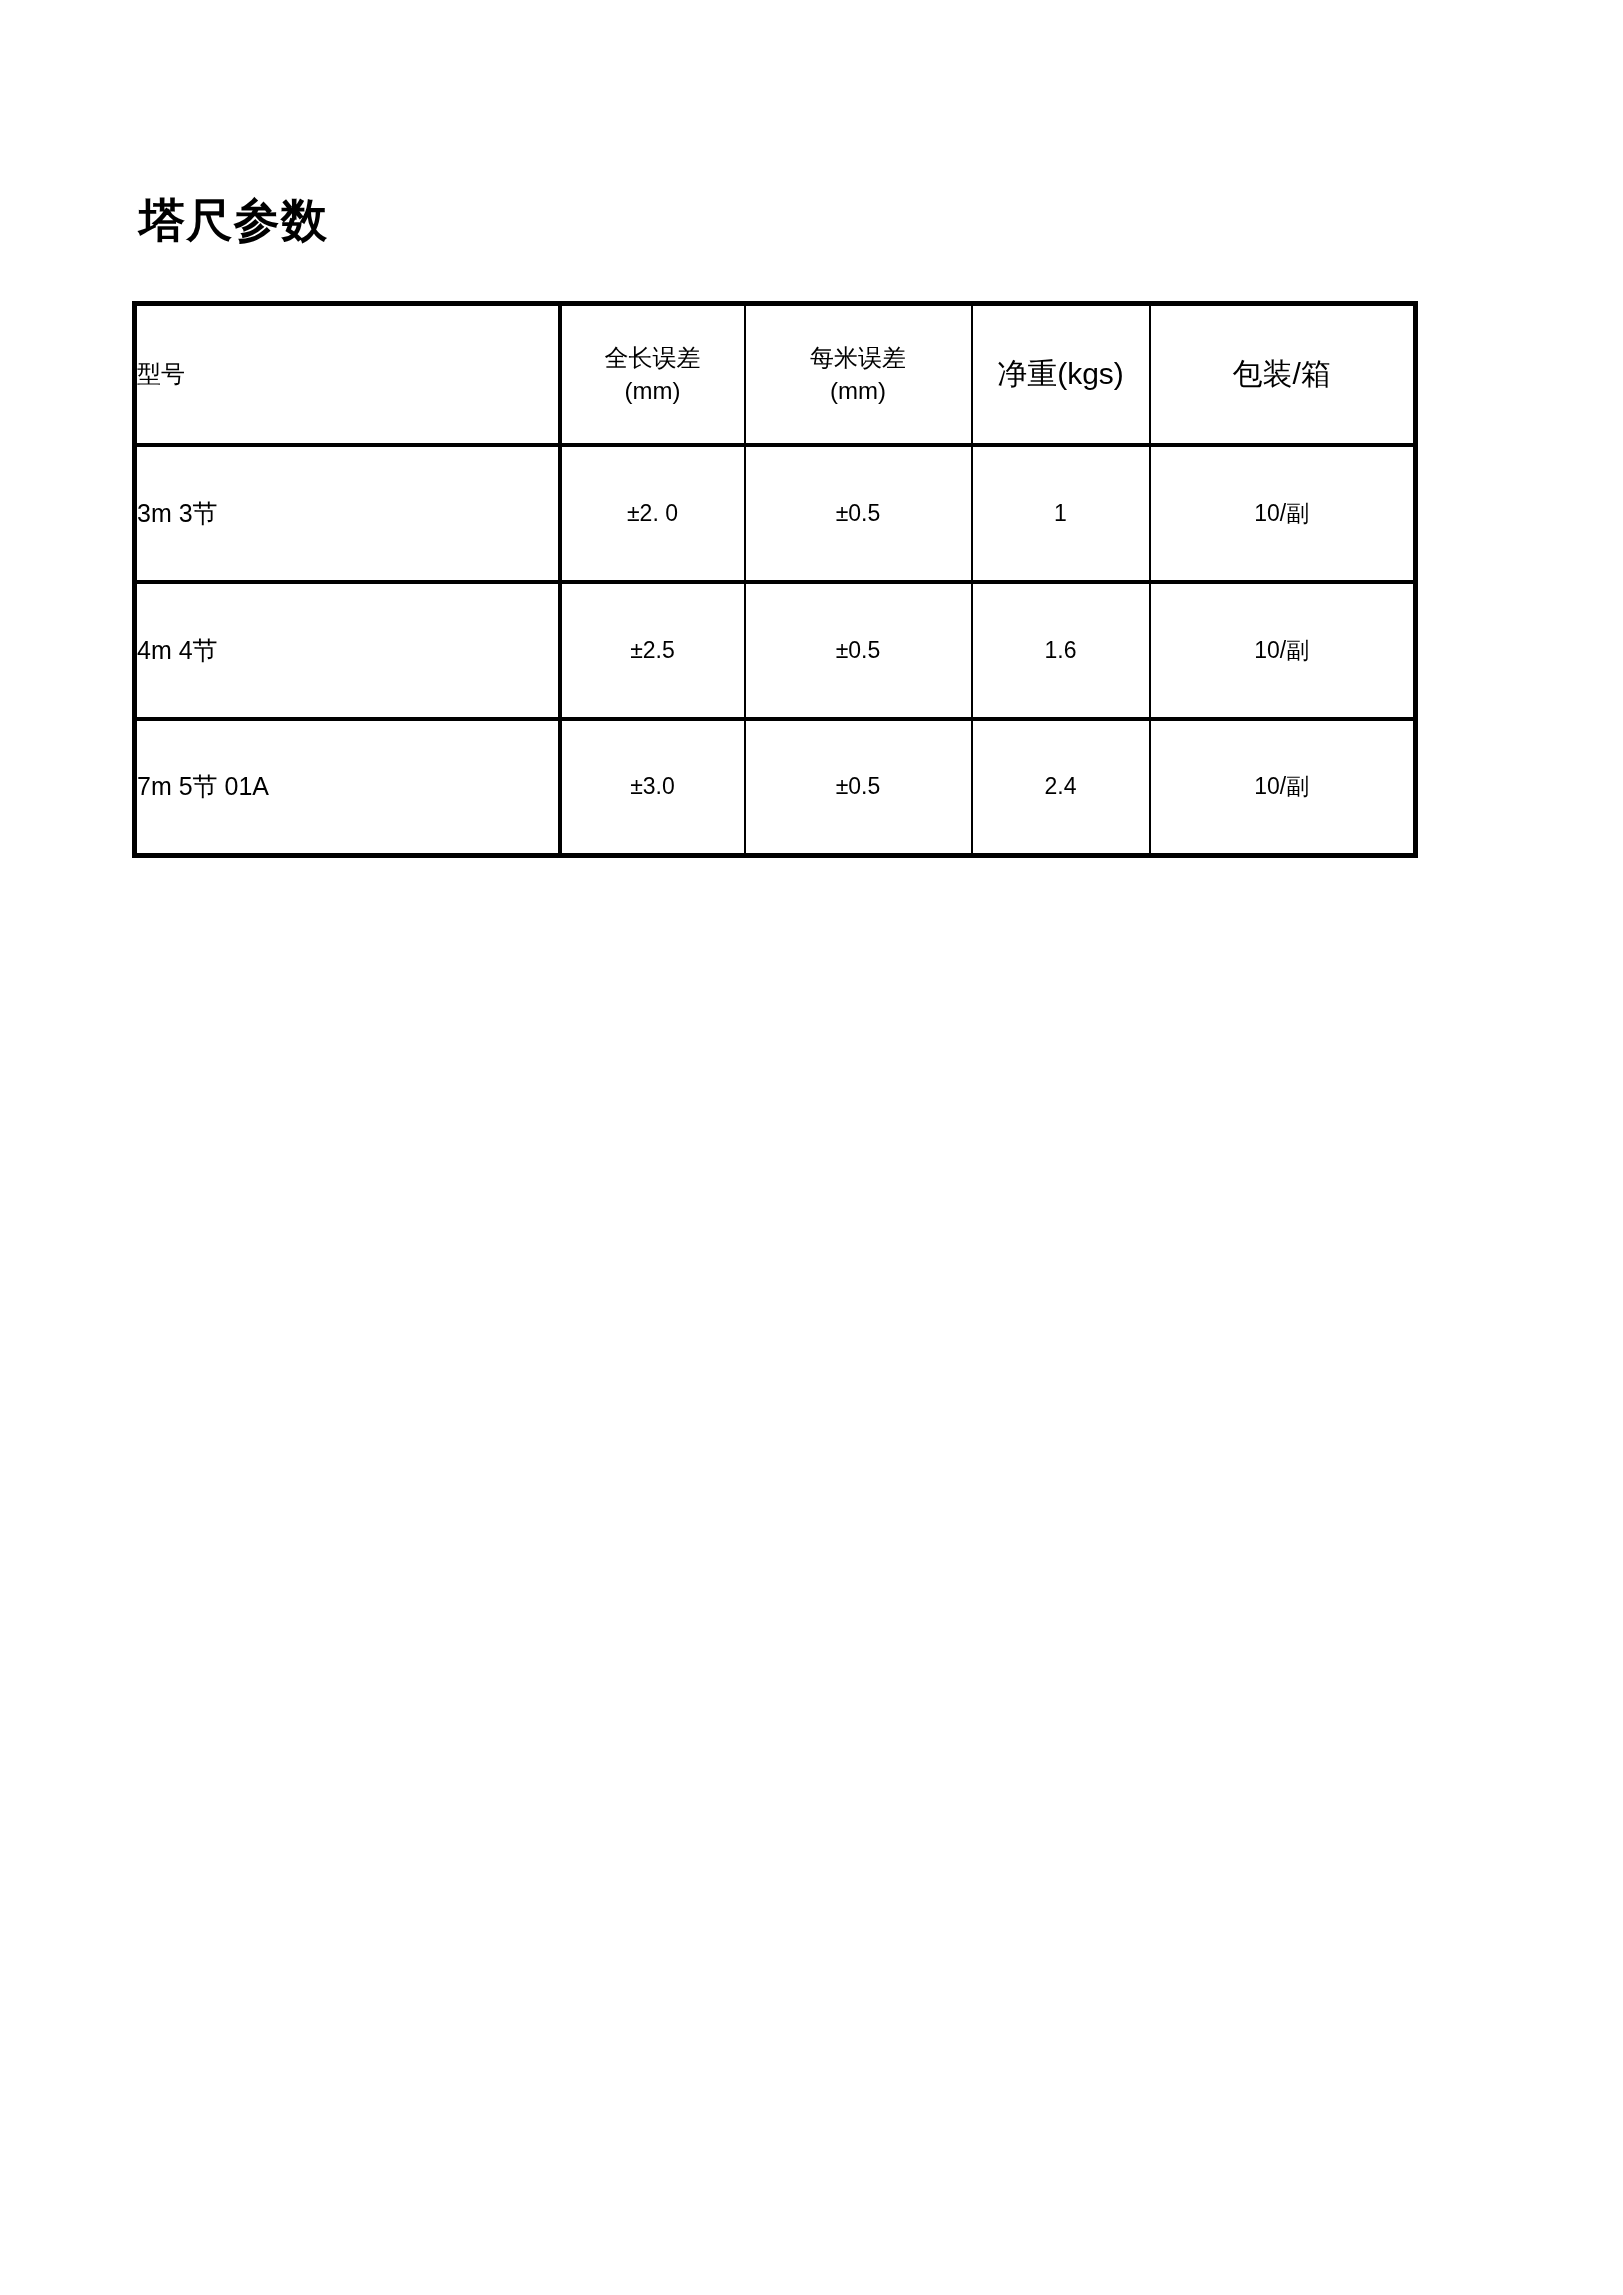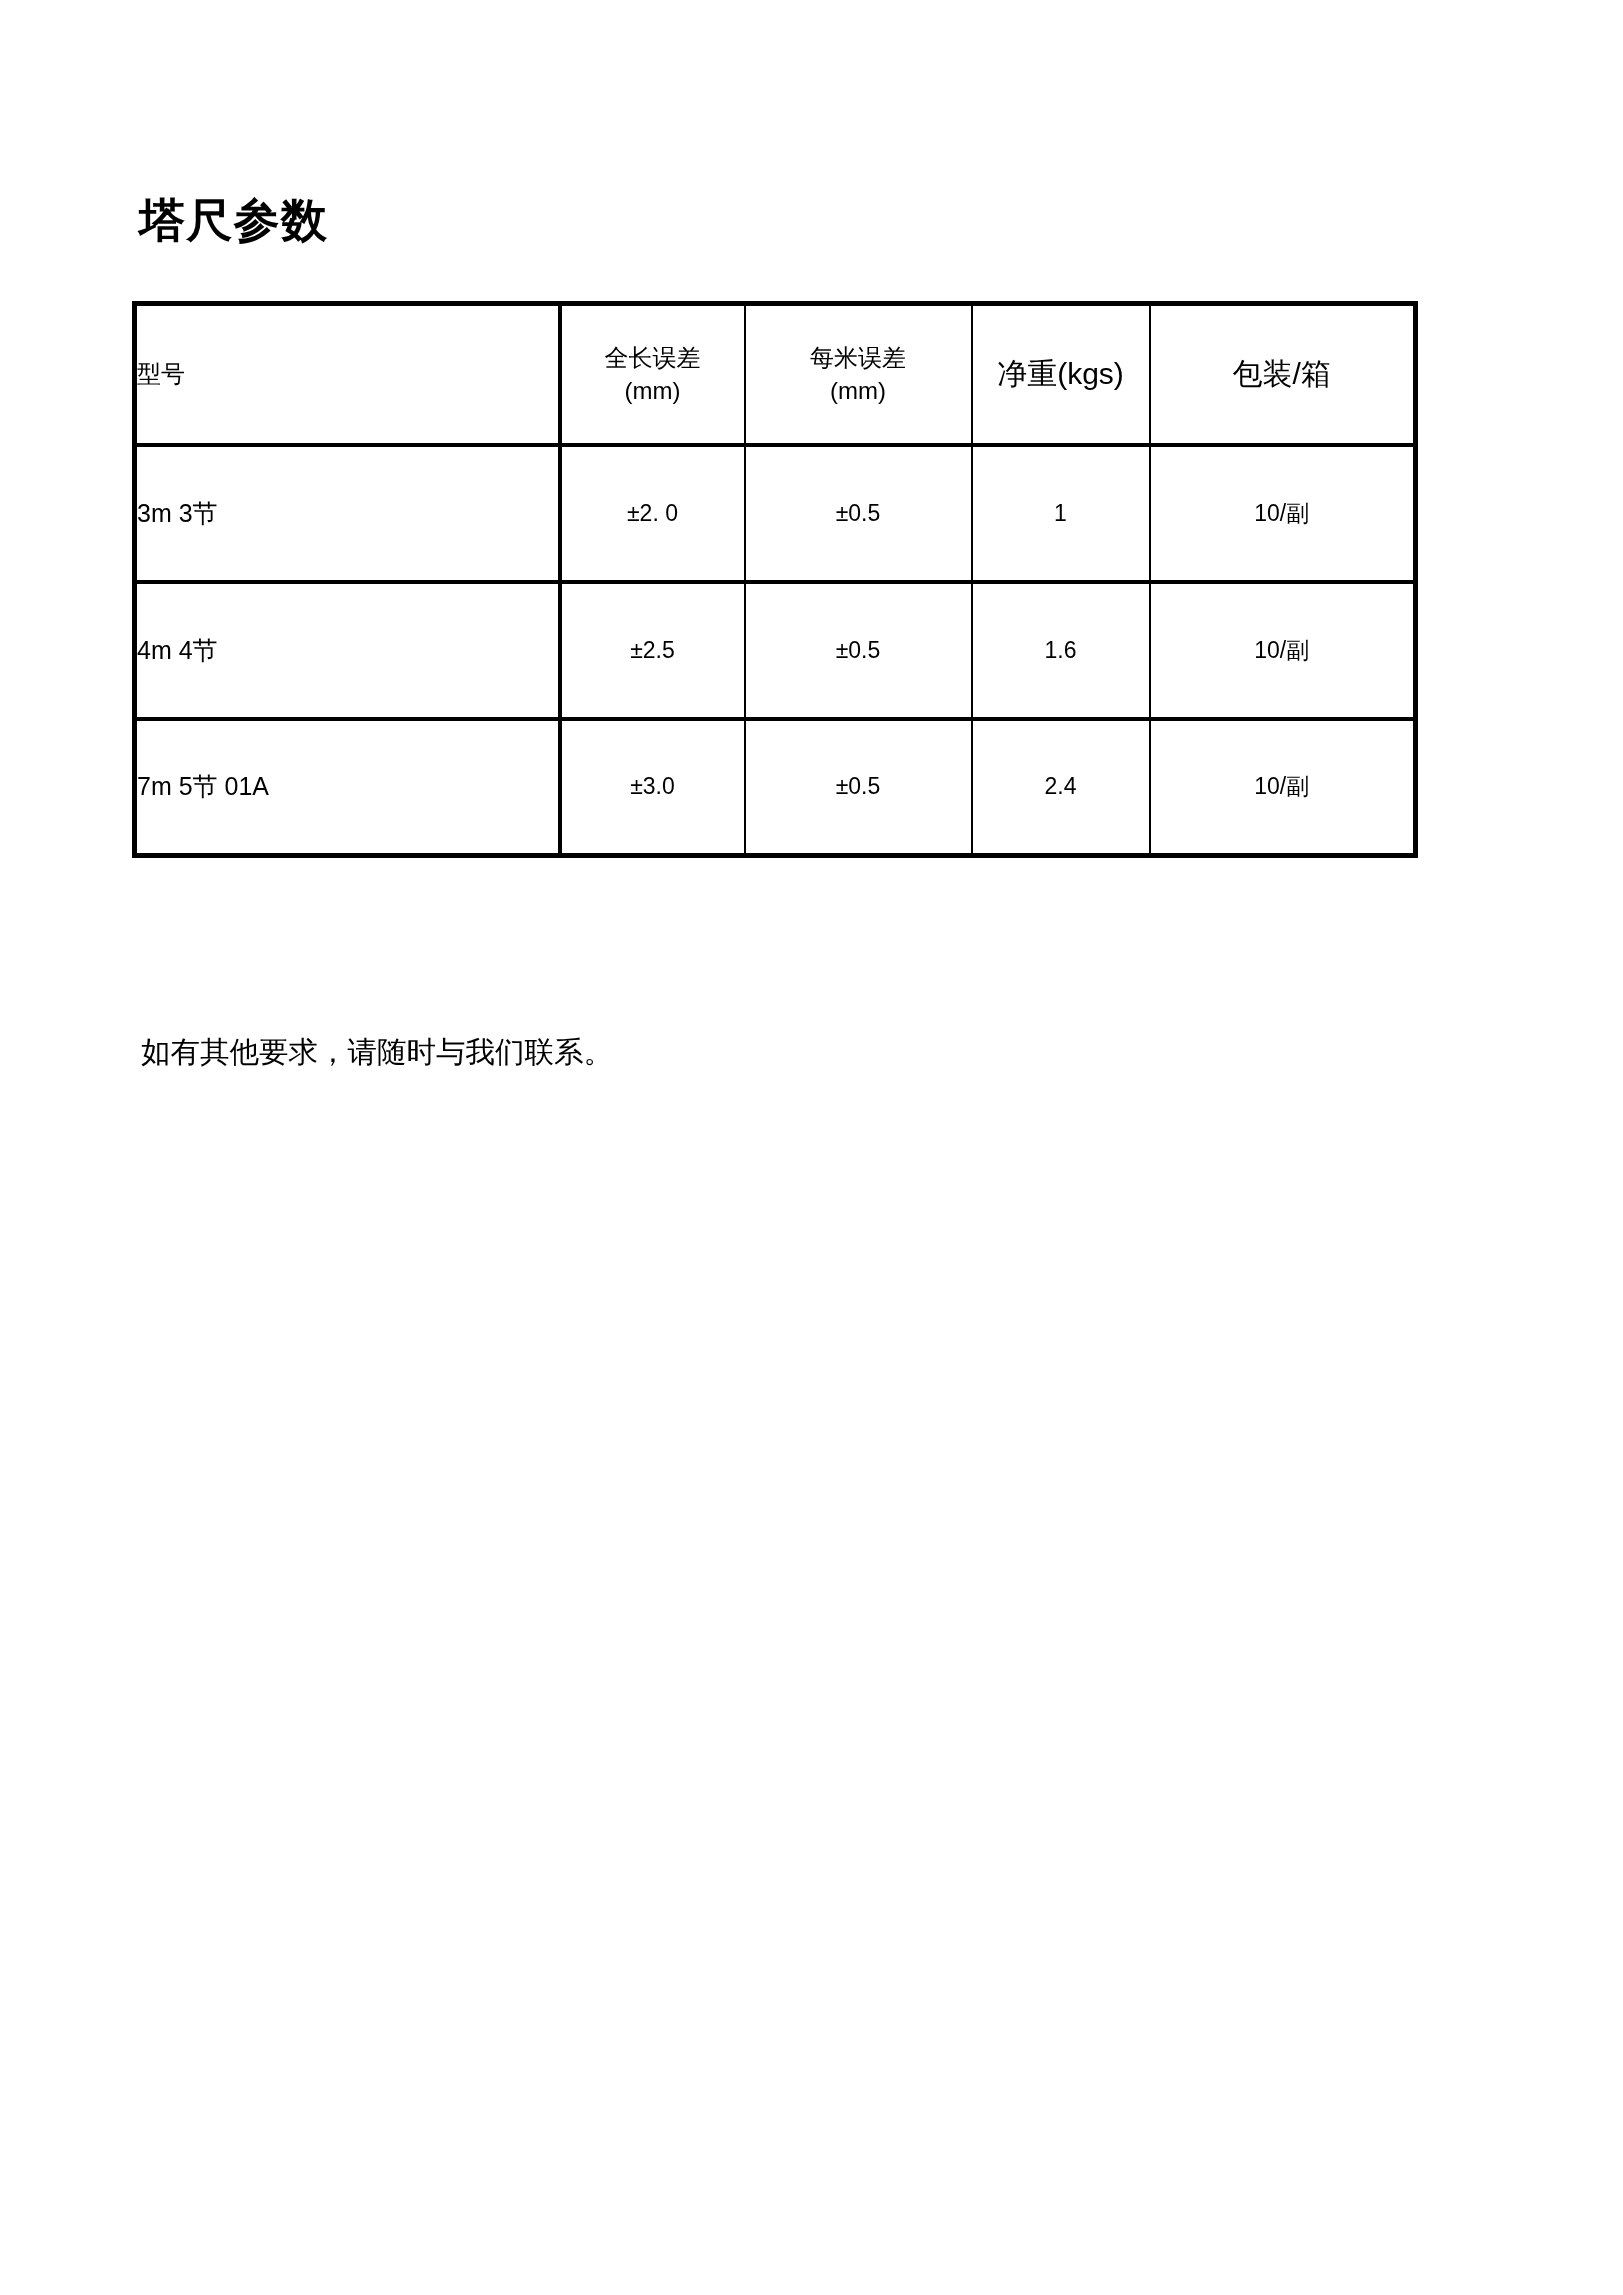--- a/index.html
+++ b/index.html
@@ -145,16 +145,15 @@
       <tr>
         <td class="td-model colsep">7m 5节 01A</td>
         <td class="td-num">±3.0</td>
         <td class="td-num">±0.5</td>
         <td class="td-num">2.4</td>
         <td class="td-num">10/副</td>
       </tr>
     </tbody>
   </table>
 
-  <p class="note">如有其他要求，请随时与我们联系。</p>
 
 </div>
 
 
 </body></html>

